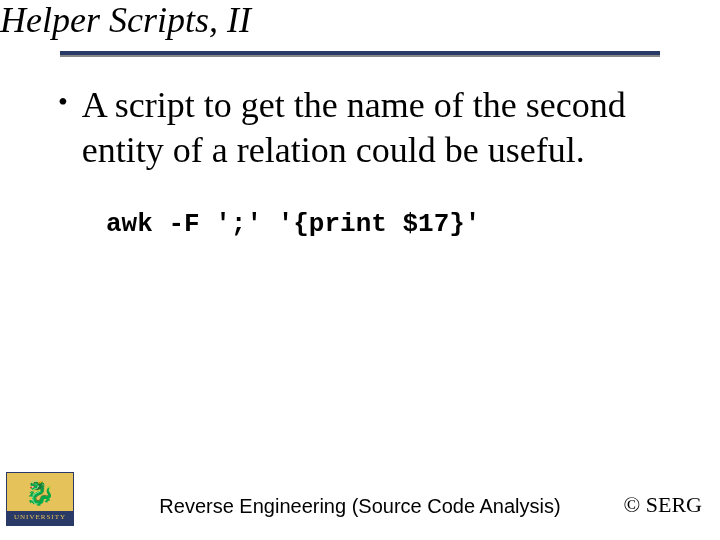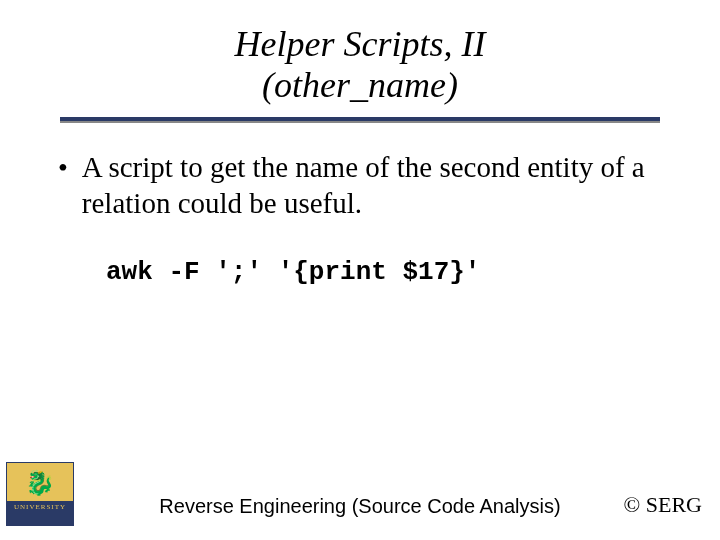--- a/index.html
+++ b/index.html
@@ -1,42 +1,41 @@
 <!DOCTYPE html>
 <html><head>
 <meta charset="utf-8">
 <style>
   * { margin: 0; padding: 0; box-sizing: border-box; }
   html, body { width: 720px; height: 540px; background: #fff; font-family: "Times New Roman", Times, serif; color: #000; overflow: hidden; }
   .slide { position: relative; width: 720px; height: 540px; }
-  .title-wrap { text-align: center; padding-top: 24px; }
+  .title-wrap { padding-top: 0; }
   .title { font-style: italic; font-size: 36px; line-height: 1.15; display: inline-block; }
   .title-underline { margin: 10px 60px 0 60px; border-bottom: 4px solid #2a3a66; box-shadow: 0 2px 0 #888; }
   .body { padding: 28px 58px 0 58px; }
   .bullet-row { display: flex; align-items: flex-start; }
   .bullet-dot { font-size: 28px; line-height: 1.2; margin-right: 14px; margin-top: 2px; }
-  .bullet-text { font-size: 29px; line-height: 1.25; }
+  .bullet-text { font-size: 36px; line-height: 1.25; }
   .code { font-family: "Courier New", Courier, monospace; font-weight: bold; font-size: 26px; margin-top: 36px; margin-left: 48px; white-space: pre; }
   .footer { position: absolute; left: 0; right: 0; bottom: 14px; height: 56px; }
   .logo { position: absolute; left: 6px; bottom: 0; width: 70px; }
   .logo-top { width: 68px; height: 40px; background: #e6c25a; border: 1px solid #2a3a66; position: relative; overflow: hidden; }
   .dragon { font-size: 24px; line-height: 40px; text-align: center; color: #7a5a10; }
-  .logo-bottom { width: 68px; height: 24px; background: #2a3a66; color: #e6c25a; font-family: "Times New Roman", serif; font-size: 7px; letter-spacing: 1px; text-align: center; line-height: 10px; }
+  .logo-bottom { width: 68px; height: 14px; background: #2a3a66; color: #e6c25a; font-family: "Times New Roman", serif; font-size: 7px; letter-spacing: 1px; text-align: center; line-height: 10px; }
   .footer-center { position: absolute; left: 0; right: 0; bottom: 8px; text-align: center; font-family: Arial, Helvetica, sans-serif; font-size: 20px; }
   .copyright { position: absolute; right: 18px; bottom: 8px; font-family: "Times New Roman", serif; font-size: 22px; }
 </style>
 </head>
 <body>
 
 <div class="slide">
 
   <div class="title-wrap">
     <div class="title">
       <span>Helper Scripts, II</span><br>
-      <span>(other_name)</span>
     </div>
   </div>
   <div class="title-underline"></div>
 
   <div class="body">
     <div class="bullet-row">
       <div class="bullet-dot">•</div>
       <div class="bullet-text">A script to get the name of the second entity of a relation could be useful.</div>
     </div>
     <div class="code">awk -F ';' '{print $17}'</div>

